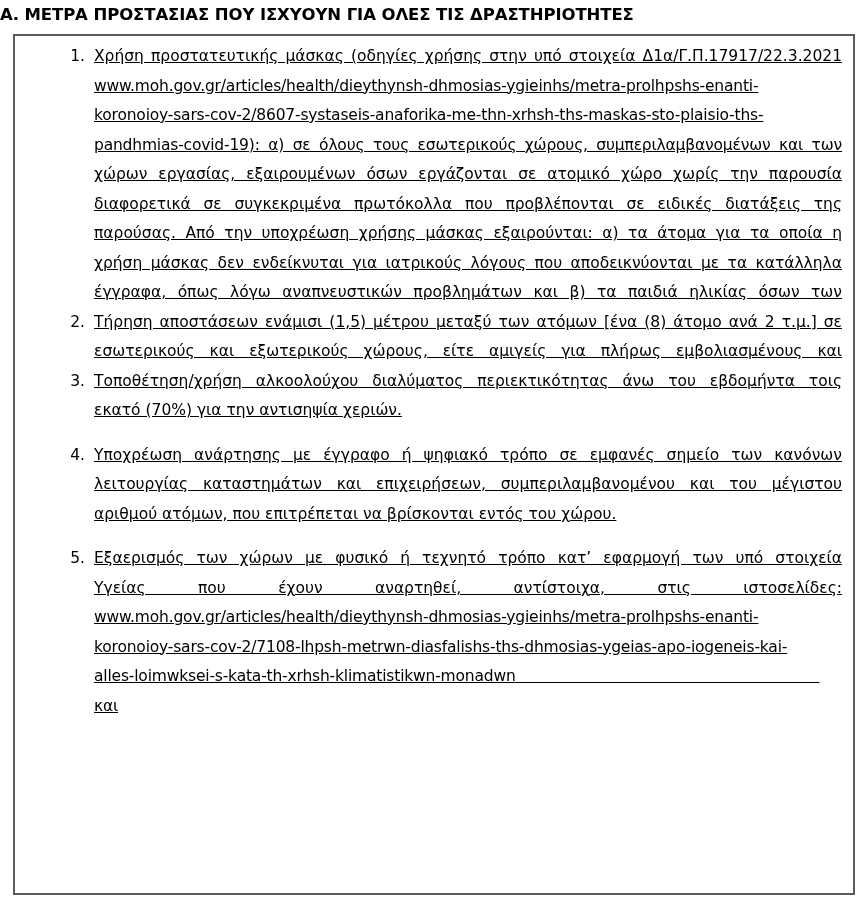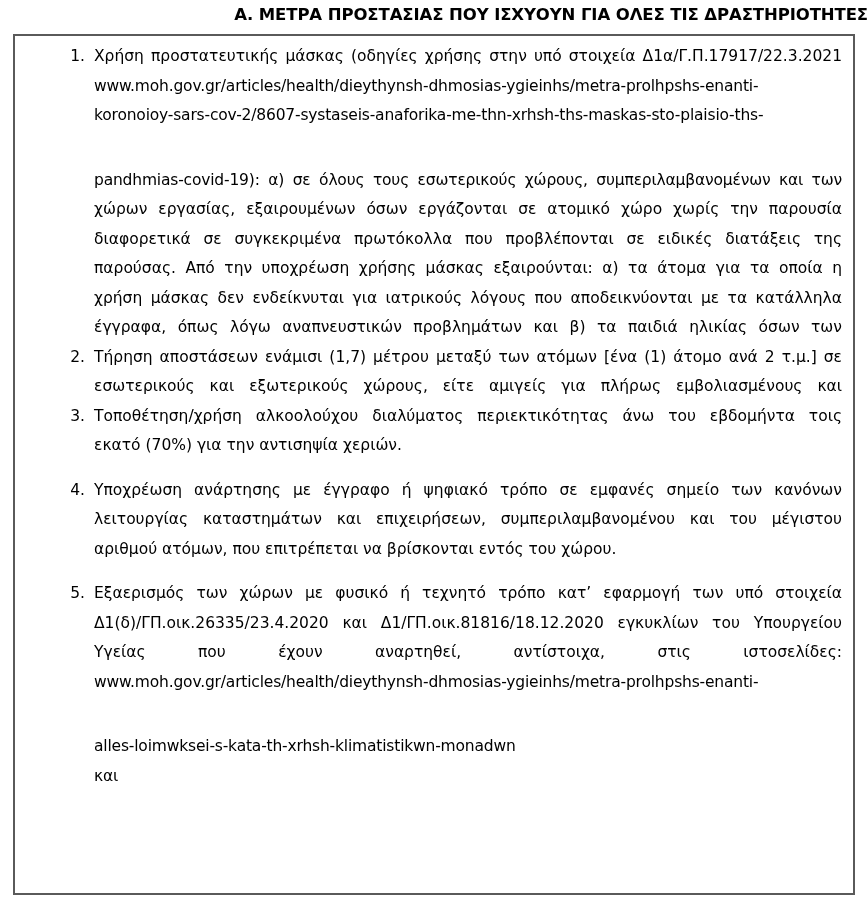--- a/index.html
+++ b/index.html
@@ -21,21 +21,21 @@
     height: 908px;
     box-sizing: border-box;
   }
 
   
   .doc-title {
     position: absolute;
     left: 0;
     top: 4px;
     width: 868px;
-    text-align: right;
+    text-align: left;
     font-weight: bold;
     font-size: 16.5px;
     letter-spacing: -0.1px;
     line-height: 22px;
     white-space: nowrap;
   }
 
   
   .doc-box {
     position: absolute;
@@ -75,20 +75,21 @@
     line-height: 29.5px;
   }
 
   .item-text {
     font-size: 15.5px;
     line-height: 29.5px;
     text-align: justify;
     text-justify: inter-word;
     word-spacing: 0;
     hyphens: none;
+    text-decoration: underline;
   }
 
   
   .item-text .line {
     display: block;
     text-align: justify;
     text-align-last: justify;
     white-space: pre-wrap;
   }
   .item-text .line.last {
@@ -97,21 +98,20 @@
 
   .item-text .line.urlline {
     text-align-last: left;
     word-break: keep-all;
     letter-spacing: -0.18px;
   }
   .item-text .line.urlline-justify {
     text-align-last: justify;
     word-break: keep-all;
     letter-spacing: -0.18px;
-    margin-top: 35px;
   }
 </style>
 </head>
 <body>
 
 <div class="page">
 
   <div class="doc-title">Α. ΜΕΤΡΑ ΠΡΟΣΤΑΣΙΑΣ ΠΟΥ ΙΣΧΥΟΥΝ ΓΙΑ ΟΛΕΣ ΤΙΣ ΔΡΑΣΤΗΡΙΟΤΗΤΕΣ</div>
 
   <div class="doc-box">
@@ -126,21 +126,21 @@
             <span class="line">χώρων εργασίας, εξαιρουμένων όσων εργάζονται σε ατομικό χώρο χωρίς την παρουσία</span>
             <span class="line">διαφορετικά σε συγκεκριμένα πρωτόκολλα που προβλέπονται σε ειδικές διατάξεις της</span>
             <span class="line">παρούσας. Από την υποχρέωση χρήσης μάσκας εξαιρούνται: α) τα άτομα για τα οποία η</span>
             <span class="line">χρήση μάσκας δεν ενδείκνυται για ιατρικούς λόγους που αποδεικνύονται με τα κατάλληλα</span>
             <span class="line">έγγραφα, όπως λόγω αναπνευστικών προβλημάτων και β) τα παιδιά ηλικίας όσων των</span>
           </div>
         </li>
         <li class="list-item">
           <span class="item-number">2.</span>
           <div class="item-text">
-            <span class="line">Τήρηση αποστάσεων ενάμισι (1,7) μέτρου μεταξύ των ατόμων [ένα (1) άτομο ανά 2 τ.μ.] σε</span>
+            <span class="line">Τήρηση αποστάσεων ενάμισι (1,5) μέτρου μεταξύ των ατόμων [ένα (8) άτομο ανά 2 τ.μ.] σε</span>
             <span class="line">εσωτερικούς και εξωτερικούς χώρους, είτε αμιγείς για πλήρως εμβολιασμένους και</span>
           </div>
         </li>
         <li class="list-item">
           <span class="item-number">3.</span>
           <div class="item-text">
             <span class="line">Τοποθέτηση/χρήση αλκοολούχου διαλύματος περιεκτικότητας άνω του εβδομήντα τοις</span>
             <span class="line last">εκατό (70%) για την αντισηψία χεριών.</span>
           </div>
         </li>
@@ -149,22 +149,22 @@
           <div class="item-text">
             <span class="line">Υποχρέωση ανάρτησης με έγγραφο ή ψηφιακό τρόπο σε εμφανές σημείο των κανόνων</span>
             <span class="line">λειτουργίας καταστημάτων και επιχειρήσεων, συμπεριλαμβανομένου και του μέγιστου</span>
             <span class="line last">αριθμού ατόμων, που επιτρέπεται να βρίσκονται εντός του χώρου.</span>
           </div>
         </li>
         <li class="list-item gap-before">
           <span class="item-number">5.</span>
           <div class="item-text">
             <span class="line">Εξαερισμός των χώρων με φυσικό ή τεχνητό τρόπο κατ’ εφαρμογή των υπό στοιχεία</span>
-            <span class="line">Δ1(δ)/ΓΠ.οικ.26335/23.4.2020 και Δ1/ΓΠ.οικ.81816/18.12.2020 εγκυκλίων του Υπουργείου</span>
             <span class="line">Υγείας που έχουν αναρτηθεί, αντίστοιχα, στις ιστοσελίδες:</span>
             <span class="line urlline">www.moh.gov.gr/articles/health/dieythynsh-dhmosias-ygieinhs/metra-prolhpshs-enanti-</span>
+            <span class="line urlline">koronoioy-sars-cov-2/7108-lhpsh-metrwn-diasfalishs-ths-dhmosias-ygeias-apo-iogeneis-kai-</span>
             <span class="line urlline-justify">alles-loimwksei-s-kata-th-xrhsh-klimatistikwn-monadwn                                                                και</span>
           </div>
         </li>
       </ol>
   </div>
 
 </div>
 
 </body></html>

